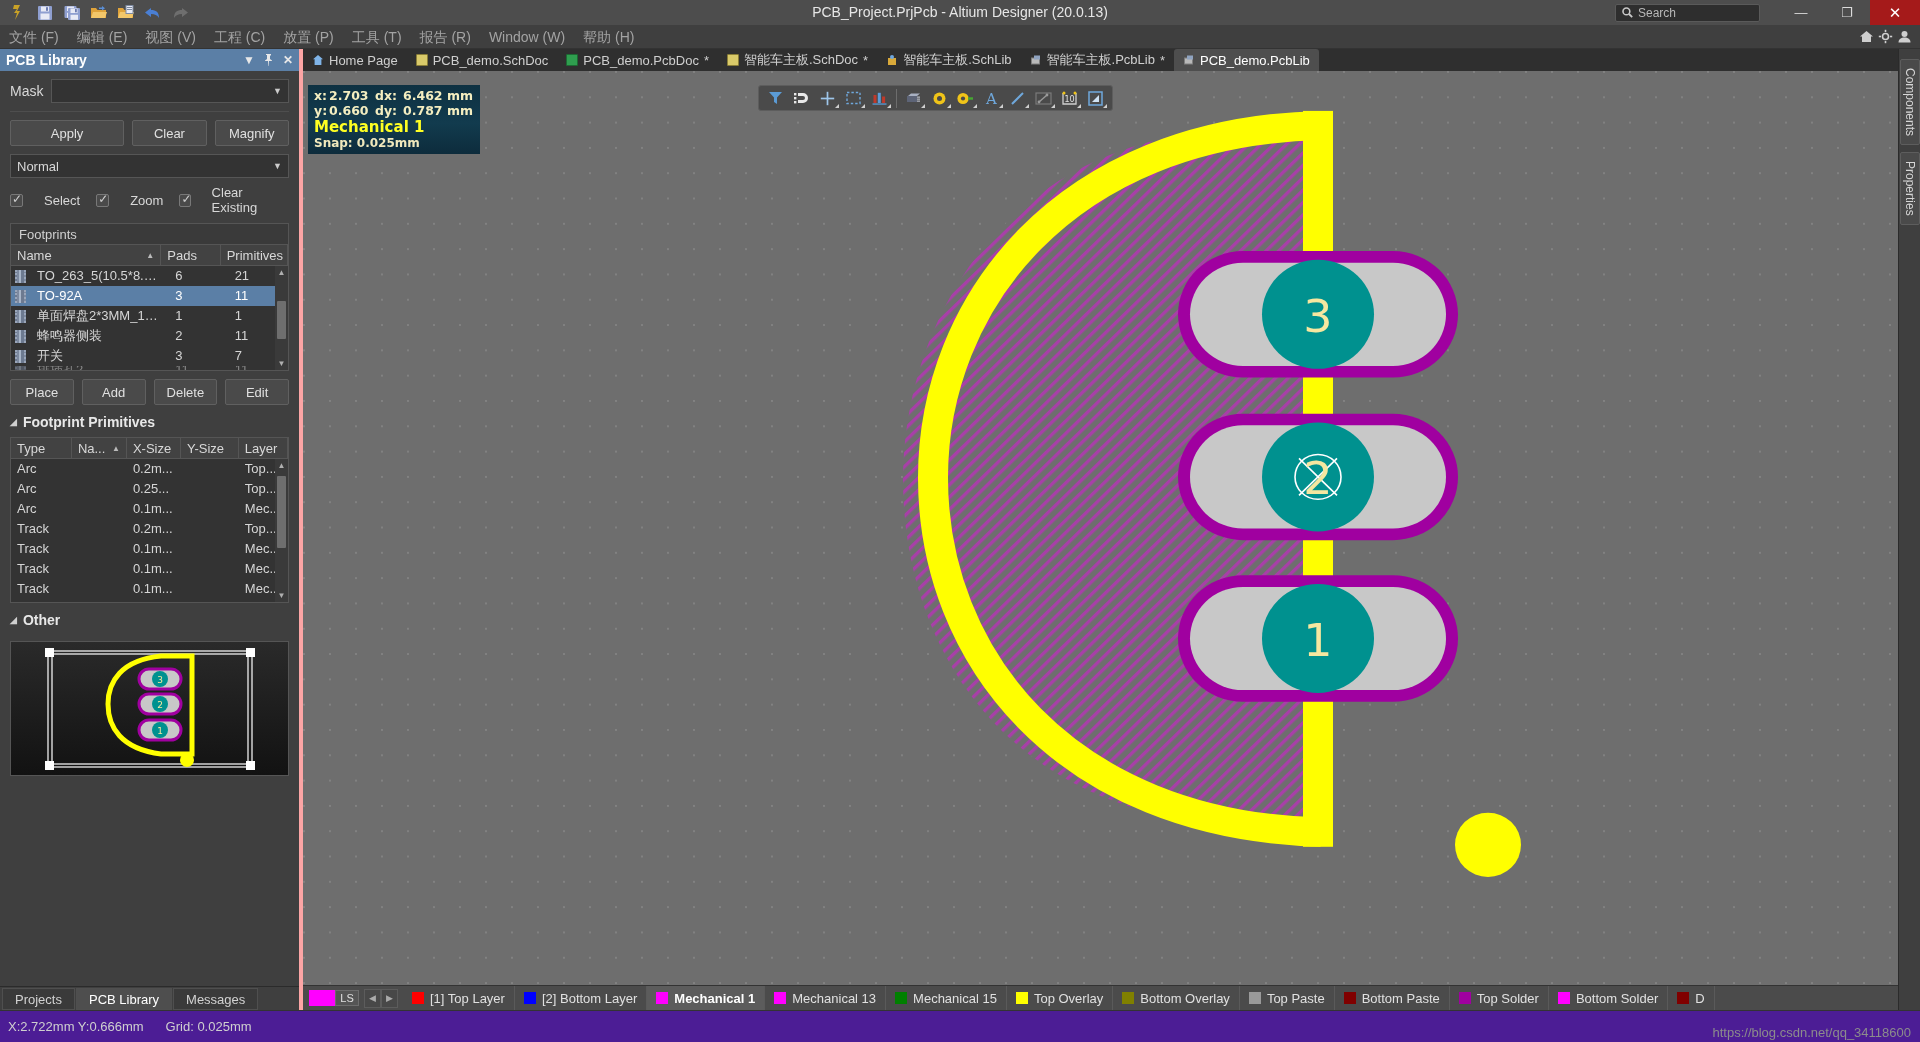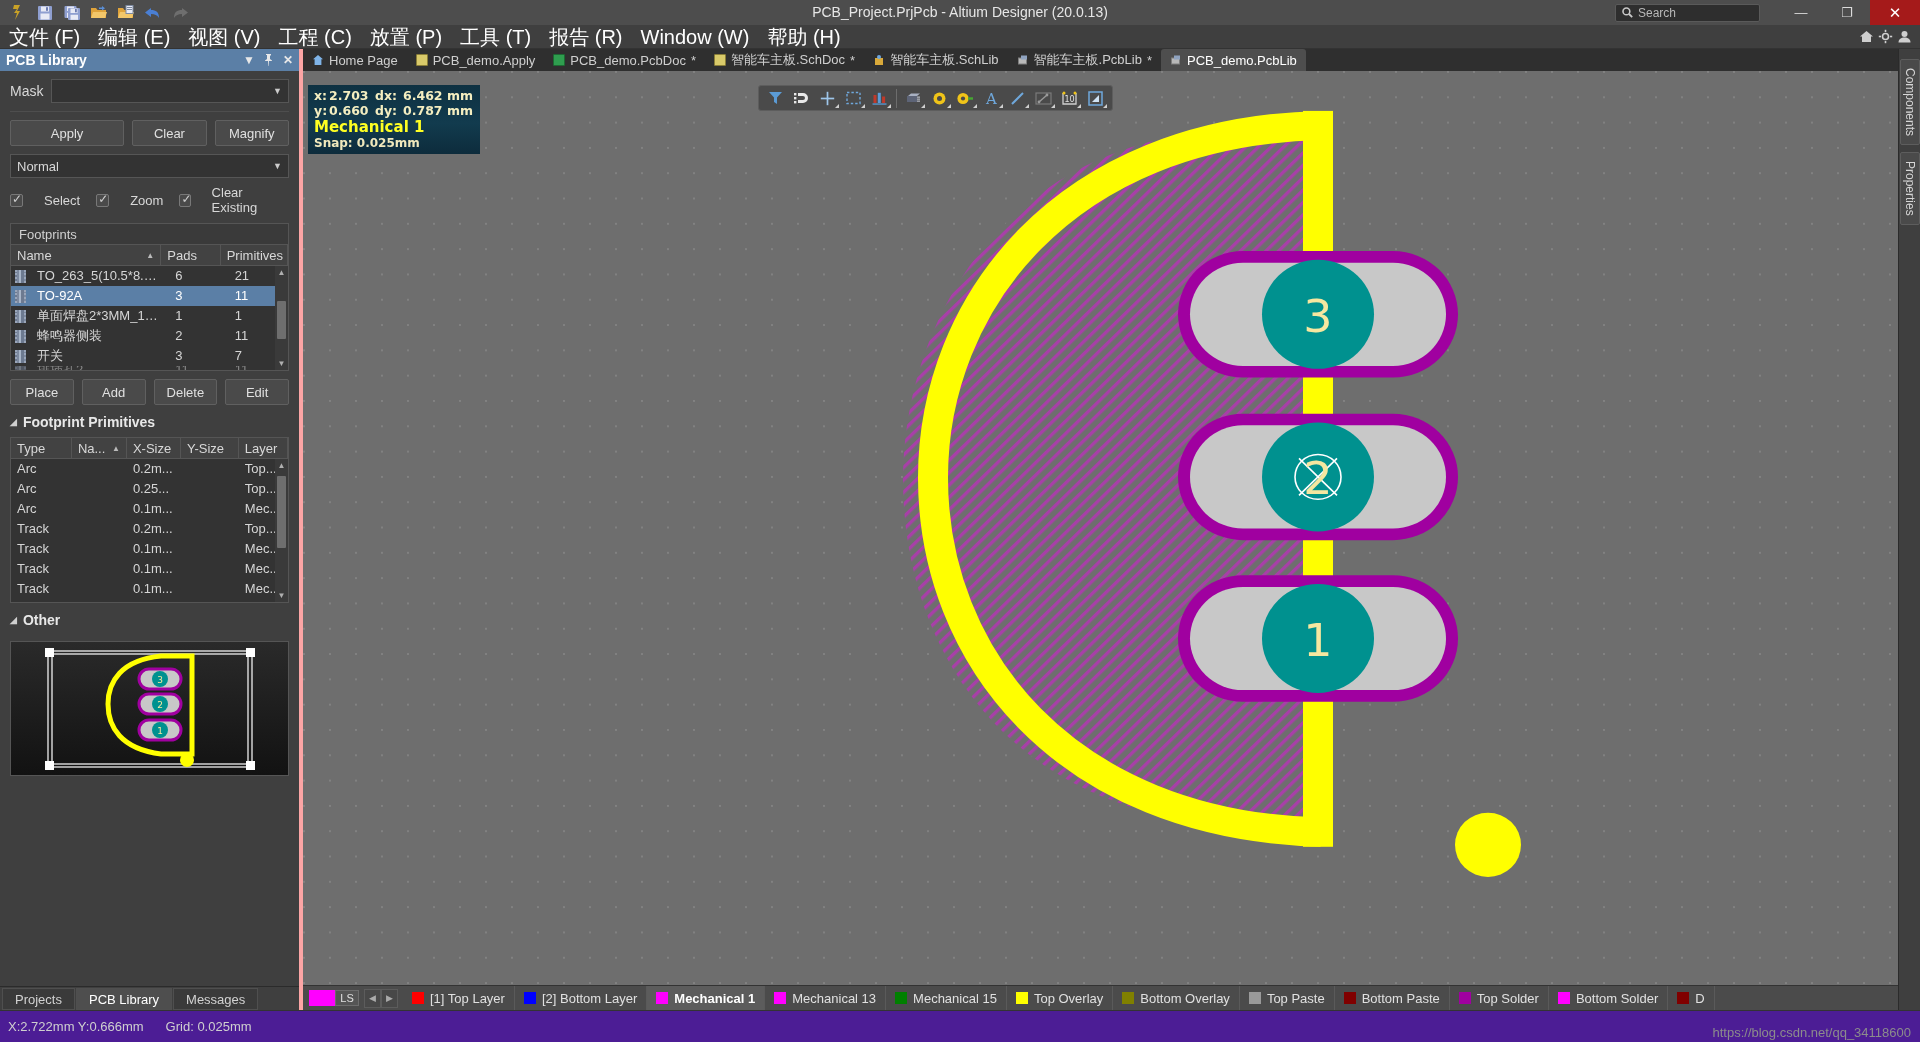--- a/index.html
+++ b/index.html
@@ -36,21 +36,21 @@
   .wbtn { width:46px; height:25px; display:flex; align-items:center; justify-content:center;
     color:#dcdcdc; font-size:13px; cursor:pointer; }
   .wbtn.close { background:#a51a1a; width:50px; color:#fff; font-size:15px; }
 
   
   .menubar {
     height:24px; background:#3f3f3f; display:flex; align-items:center;
     border-bottom:1px solid #333; position:relative;
   }
   .menu-item {
-    padding:0 9px; line-height:24px; font-size:20px; color:#ffffff; cursor:pointer;
+    padding:0 9px; line-height:24px; font-size:14px; color:#a3a3a3; cursor:pointer;
   }
   .menu-right { margin-left:auto; display:flex; align-items:center; gap:4px; padding-right:8px; }
   .menu-right span { cursor:pointer; display:flex; align-items:center; }
 
   
   .main { display:flex; height:calc(1042px - 25px - 24px - 32px); }
 
   
   .leftpanel { width:303px; background:#3f3f3f; display:flex; flex-direction:column;
     border-right:4px solid #fca5a5; }
@@ -560,21 +560,21 @@
       <div class="doctab">
         <span class="dt-ico">
           <svg width="12" height="12" viewBox="0 0 12 12">
               <path d="M6 1l5 4.3H9.4V11H2.6V5.3H1z" fill="#7fb4e8"></path>
             </svg>
         </span>
         <span>Home Page</span>
       </div>
       <div class="doctab">
         <span class="dt-ico" style="background:#d9ca6a;border:1px solid #8a7e38"></span>
-        <span>PCB_demo.Apply</span>
+        <span>PCB_demo.SchDoc</span>
       </div>
       <div class="doctab">
         <span class="dt-ico" style="background:#2f9e4f;border:1px solid #1d6a33"></span>
         <span>PCB_demo.PcbDoc</span>
         <span>*</span>
       </div>
       <div class="doctab">
         <span class="dt-ico" style="background:#d9ca6a;border:1px solid #8a7e38"></span>
         <span>智能车主板.SchDoc</span>
         <span>*</span>

